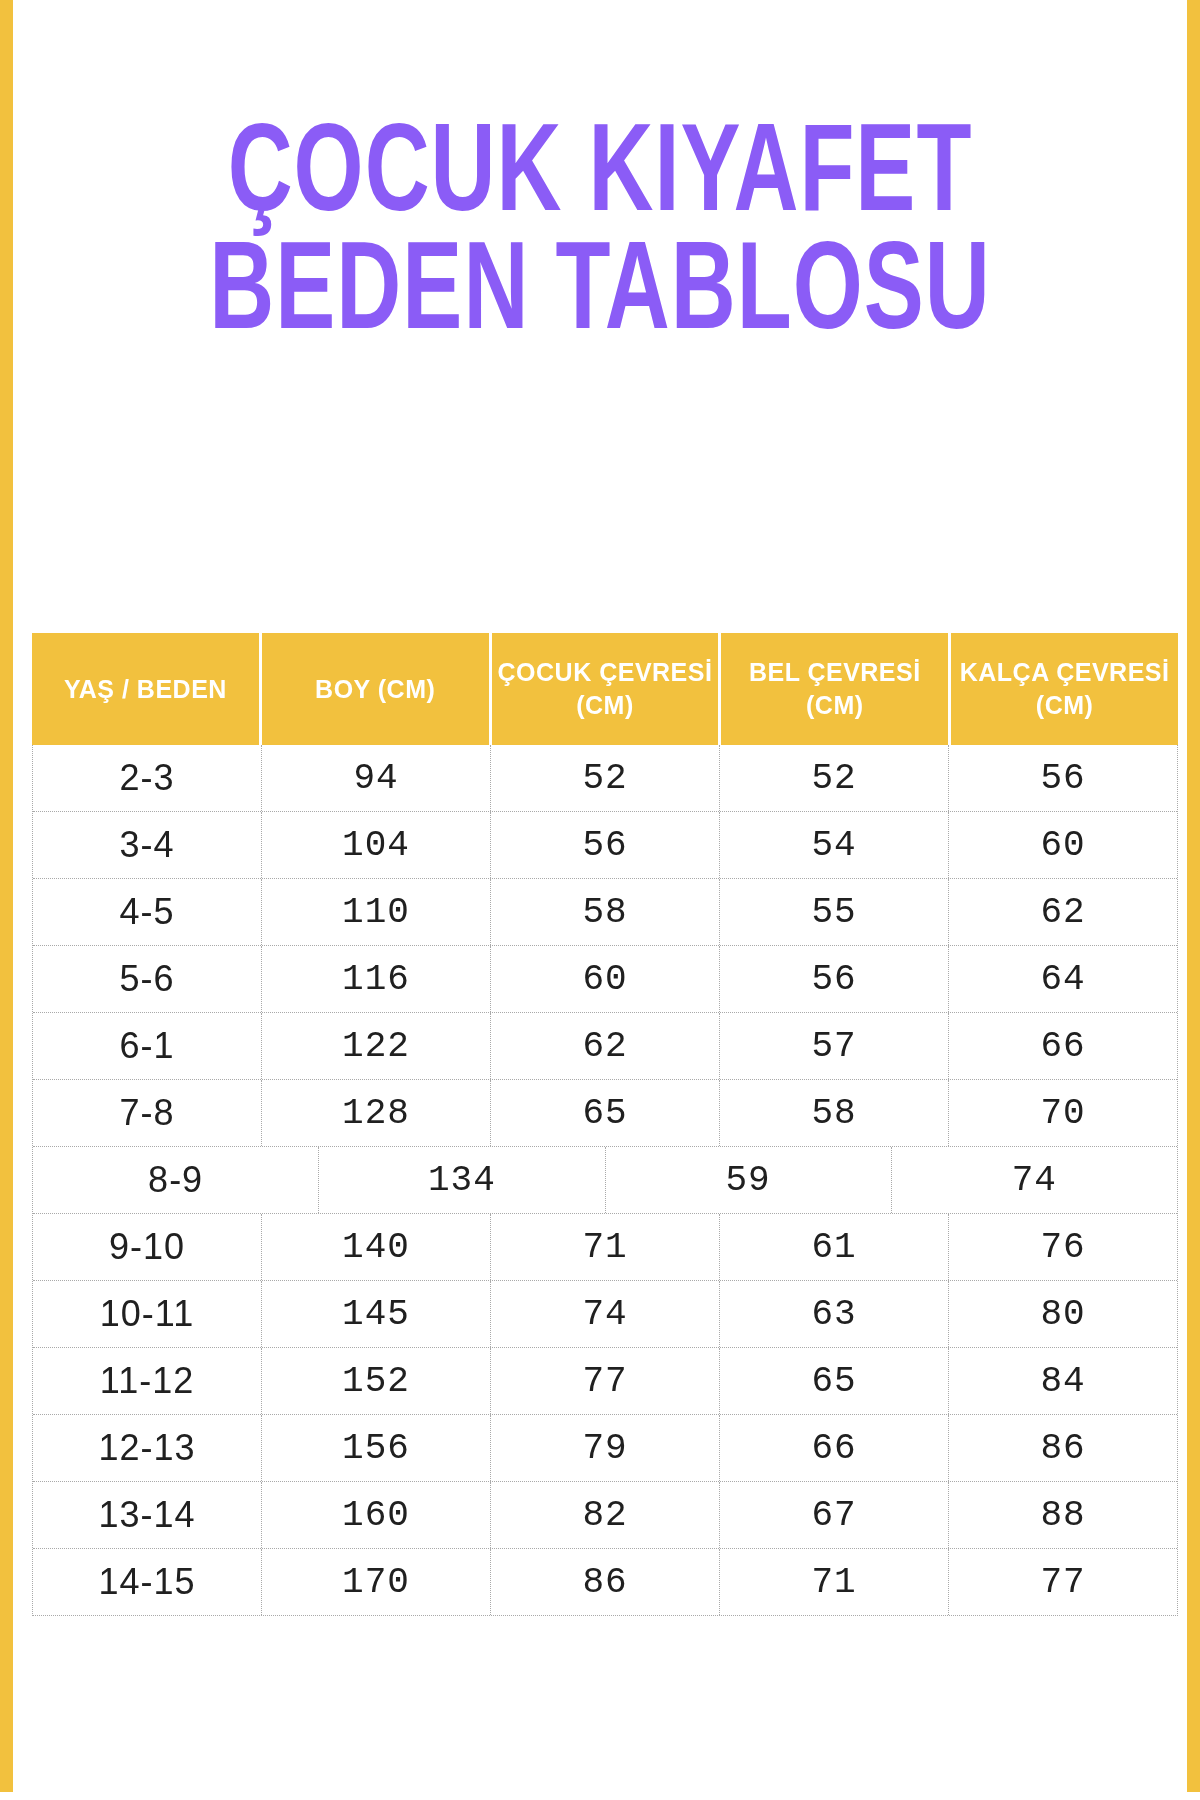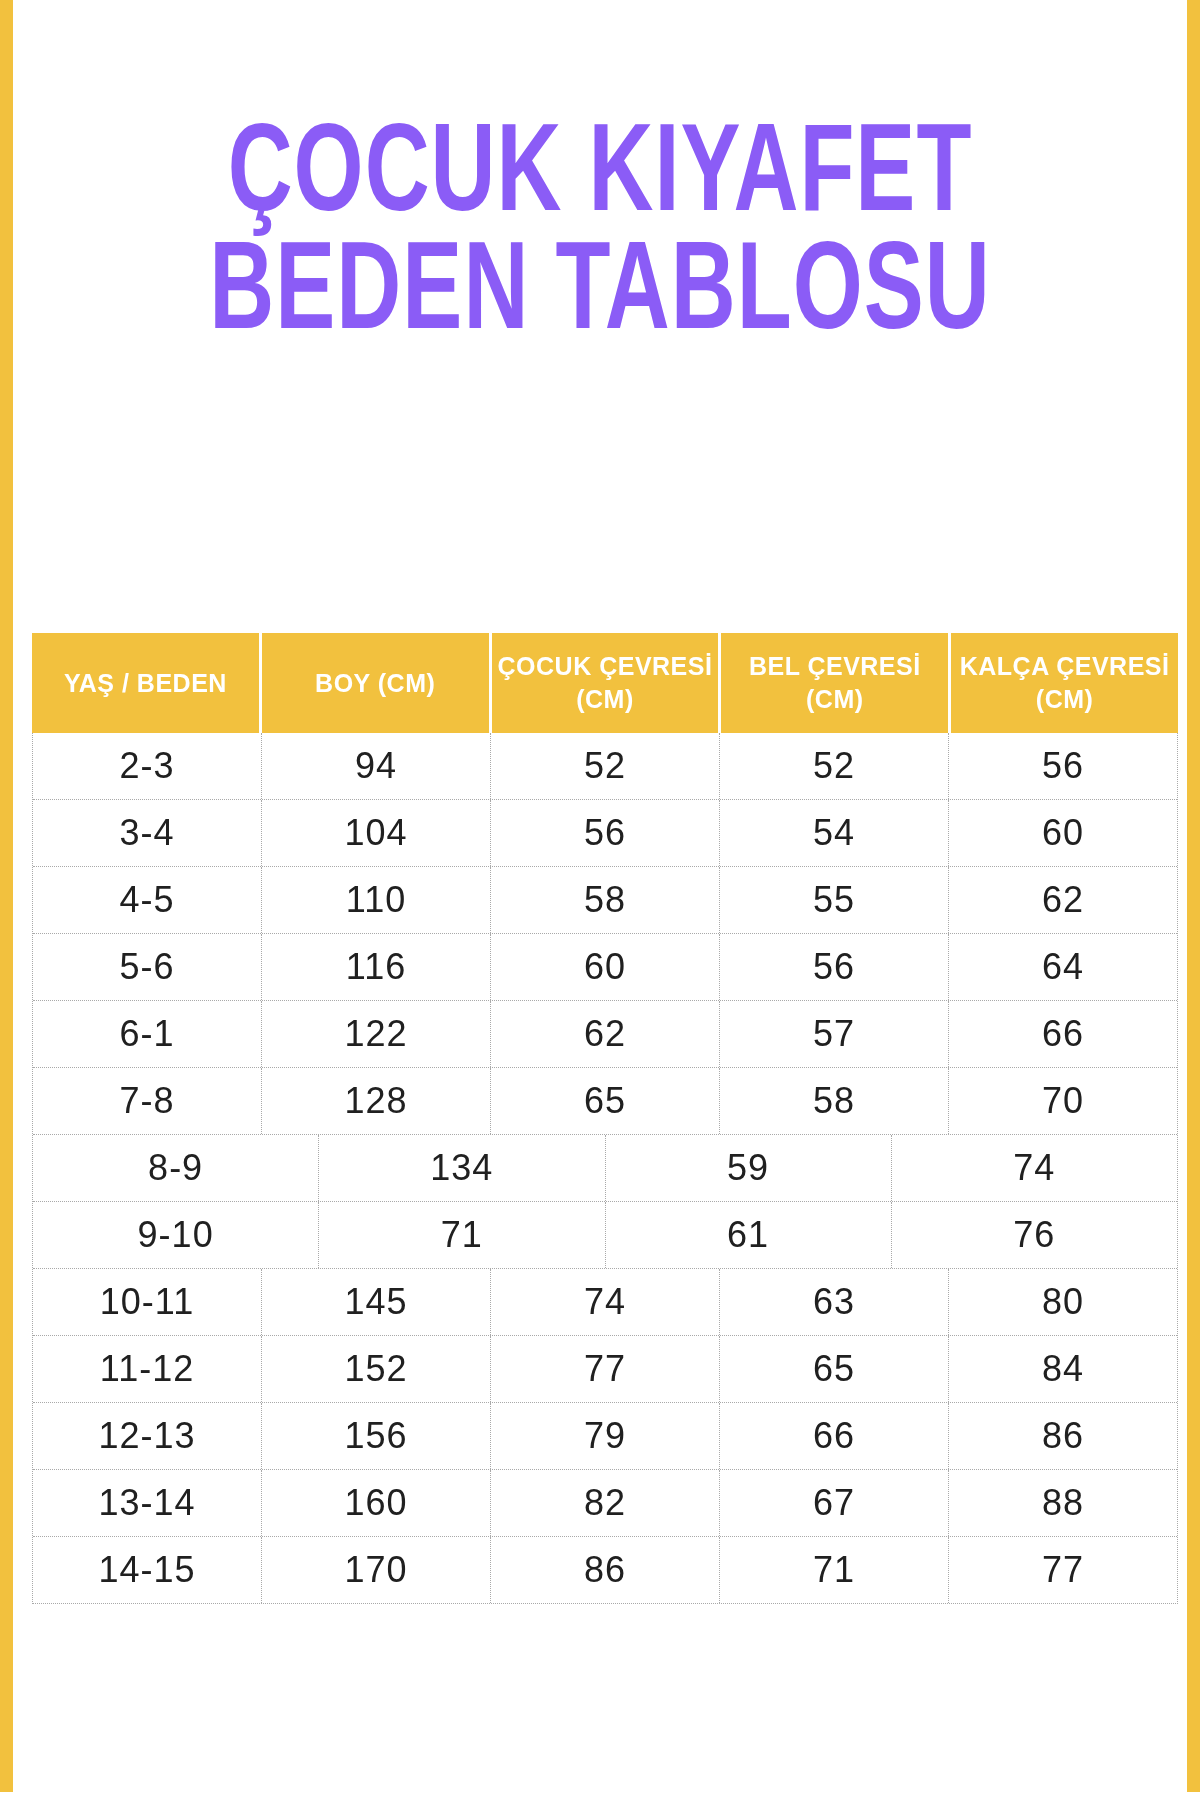--- a/index.html
+++ b/index.html
@@ -33,21 +33,21 @@
     letter-spacing:1px; white-space:nowrap;
     transform:scaleY(1.38);
     transform-origin:center;
   }
 
   
   .size-table {
     position:absolute; left:32px; top:633px; width:1146px;
   }
   .thead {
-    display:flex; height:100px;
+    display:flex; height:112px;
   }
   .th {
     flex:1 1 0; background:#F2C13E;
     display:flex; flex-direction:column; align-items:center; justify-content:center;
     color:#ffffff; font-weight:bold; font-size:25px; letter-spacing:0.5px;
     line-height:33px; text-align:center;
   }
   .th + .th { border-left:3px solid #ffffff; }
   .tbody {
     border-left:1px dotted #a9a9a9;
@@ -56,21 +56,21 @@
   }
   .tr {
     display:flex; height:66px;
   }
   .tr + .tr { border-top:1px dotted #a9a9a9; }
   .td {
     flex:1 1 0;
     display:flex; align-items:center; justify-content:center;
     font-size:36px; color:#202020; letter-spacing:1px;
   }
-  .td + .td { border-left:1px dotted #a9a9a9; }
+  .td + .td { border-left:1px dotted #a9a9a9;font-family:Liberation Mono, monospace; }
 </style>
 </head>
 <body>
 
 <div class="page">
   <div class="edge-strip left"></div>
   <div class="edge-strip right"></div>
 
   <header class="title">
     <div class="title-line">
@@ -146,20 +146,21 @@
           <div class="td">70</div>
         </div>
         <div class="tr">
           <div class="td">8-9</div>
           <div class="td">134</div>
           <div class="td">59</div>
           <div class="td">74</div>
         </div>
         <div class="tr">
           <div class="td">9-10</div>
+          <div class="td">140</div>
           <div class="td">71</div>
           <div class="td">61</div>
           <div class="td">76</div>
         </div>
         <div class="tr">
           <div class="td">10-11</div>
           <div class="td">145</div>
           <div class="td">74</div>
           <div class="td">63</div>
           <div class="td">80</div>

